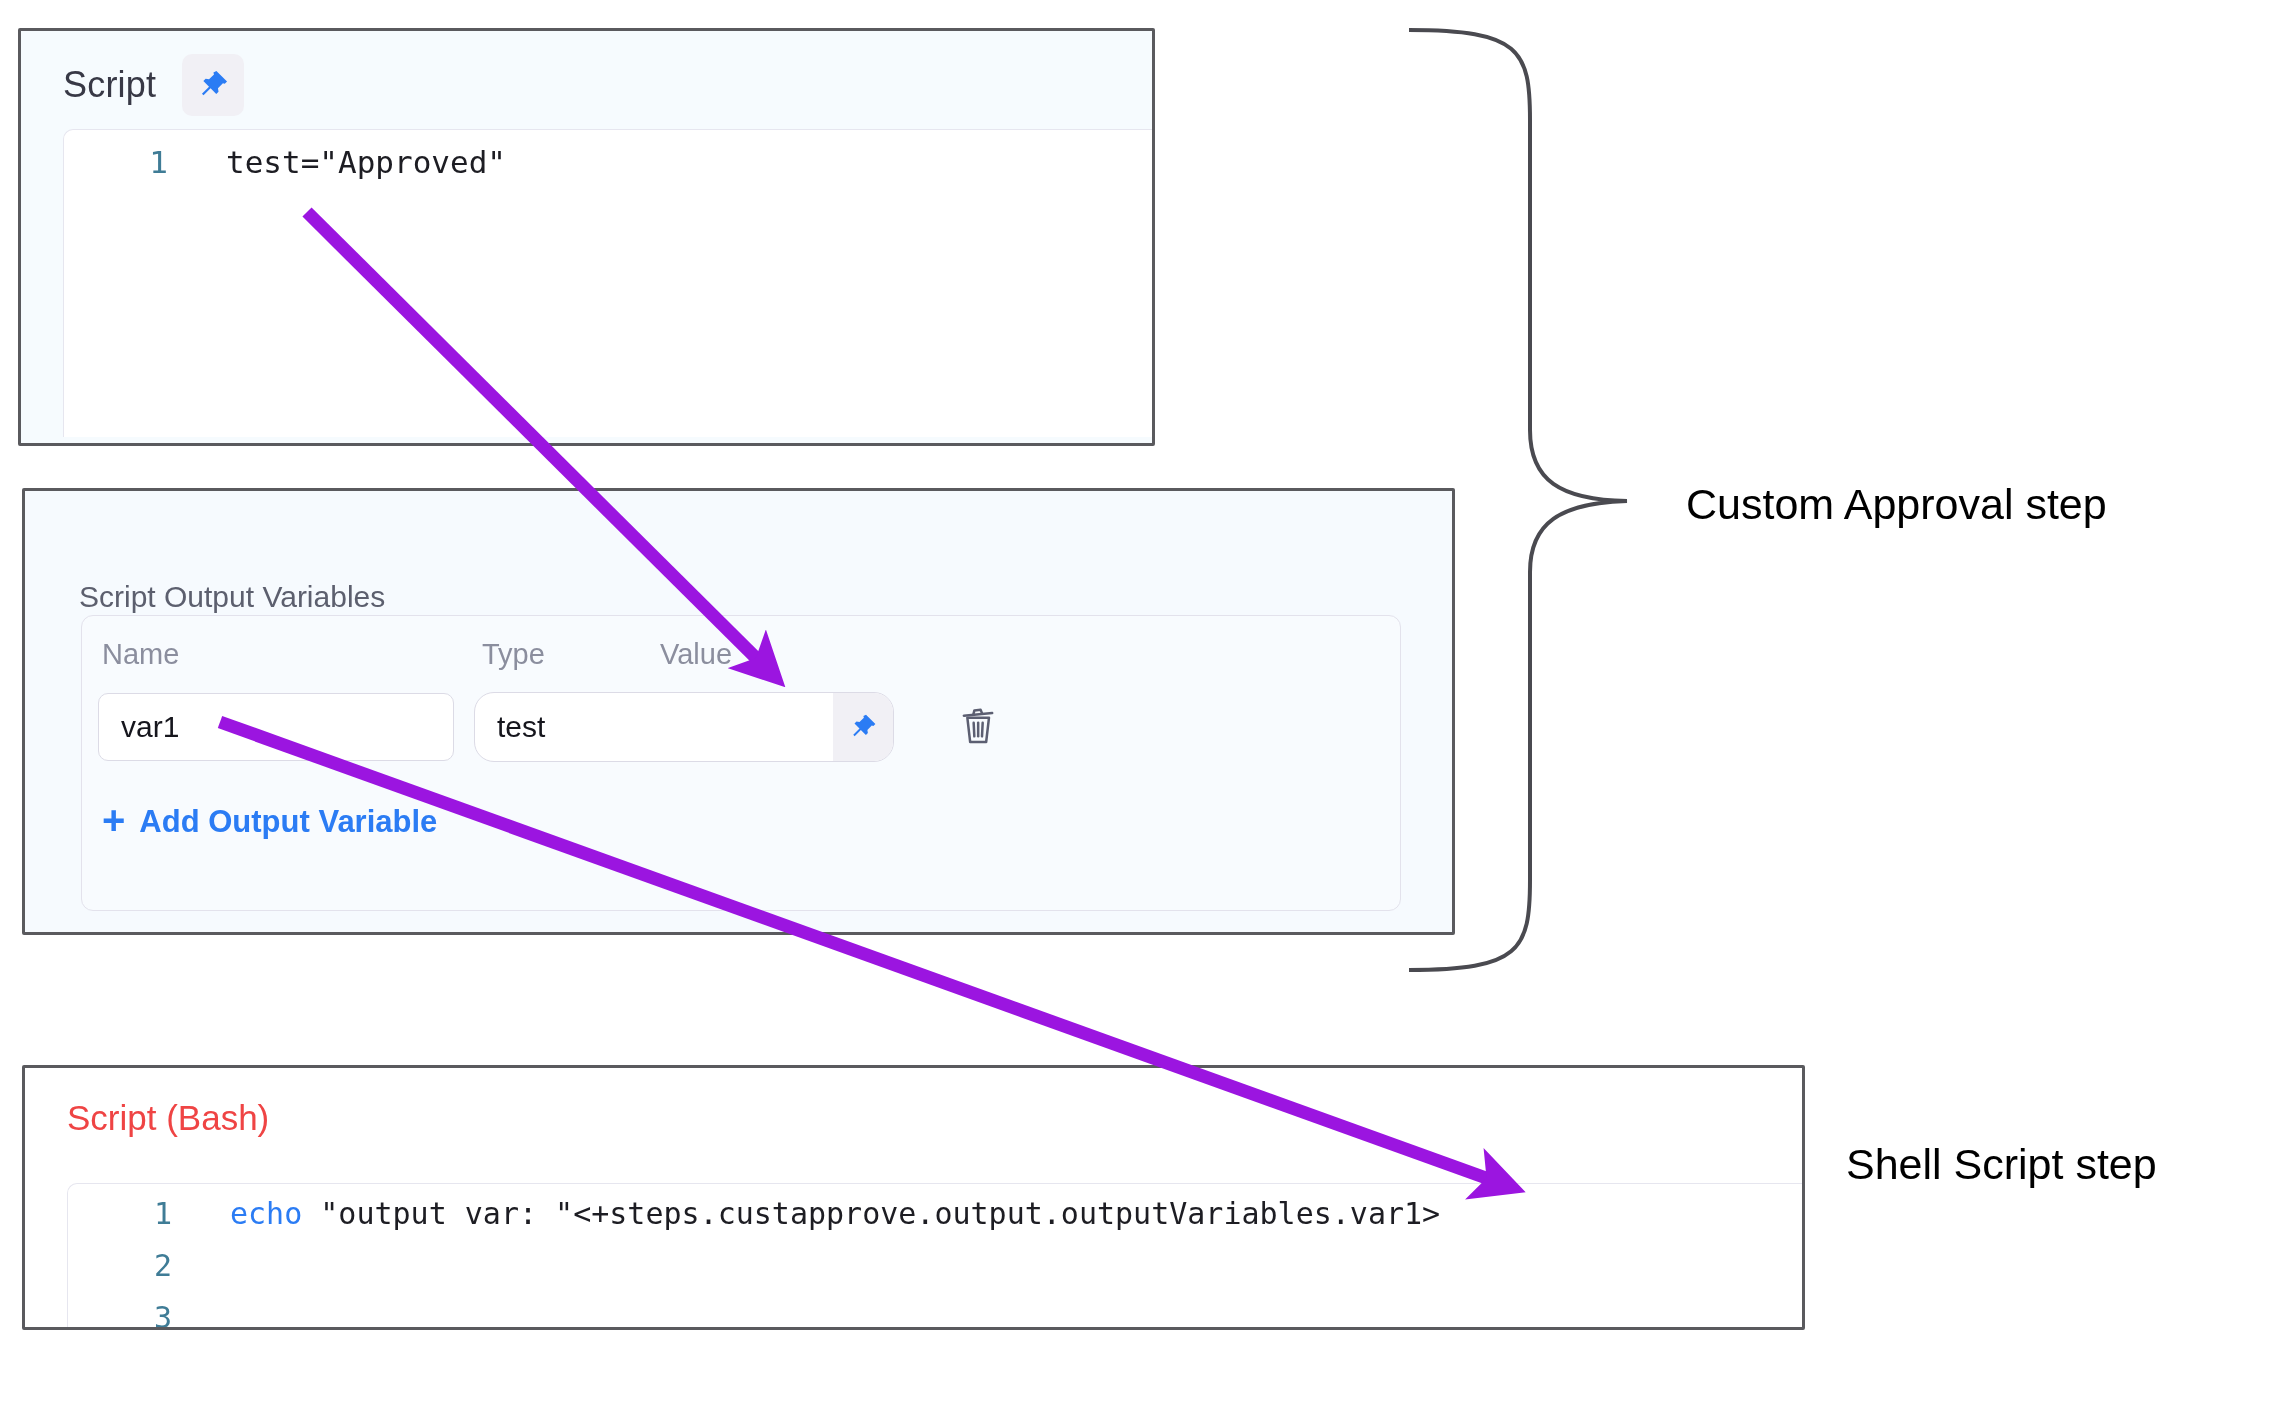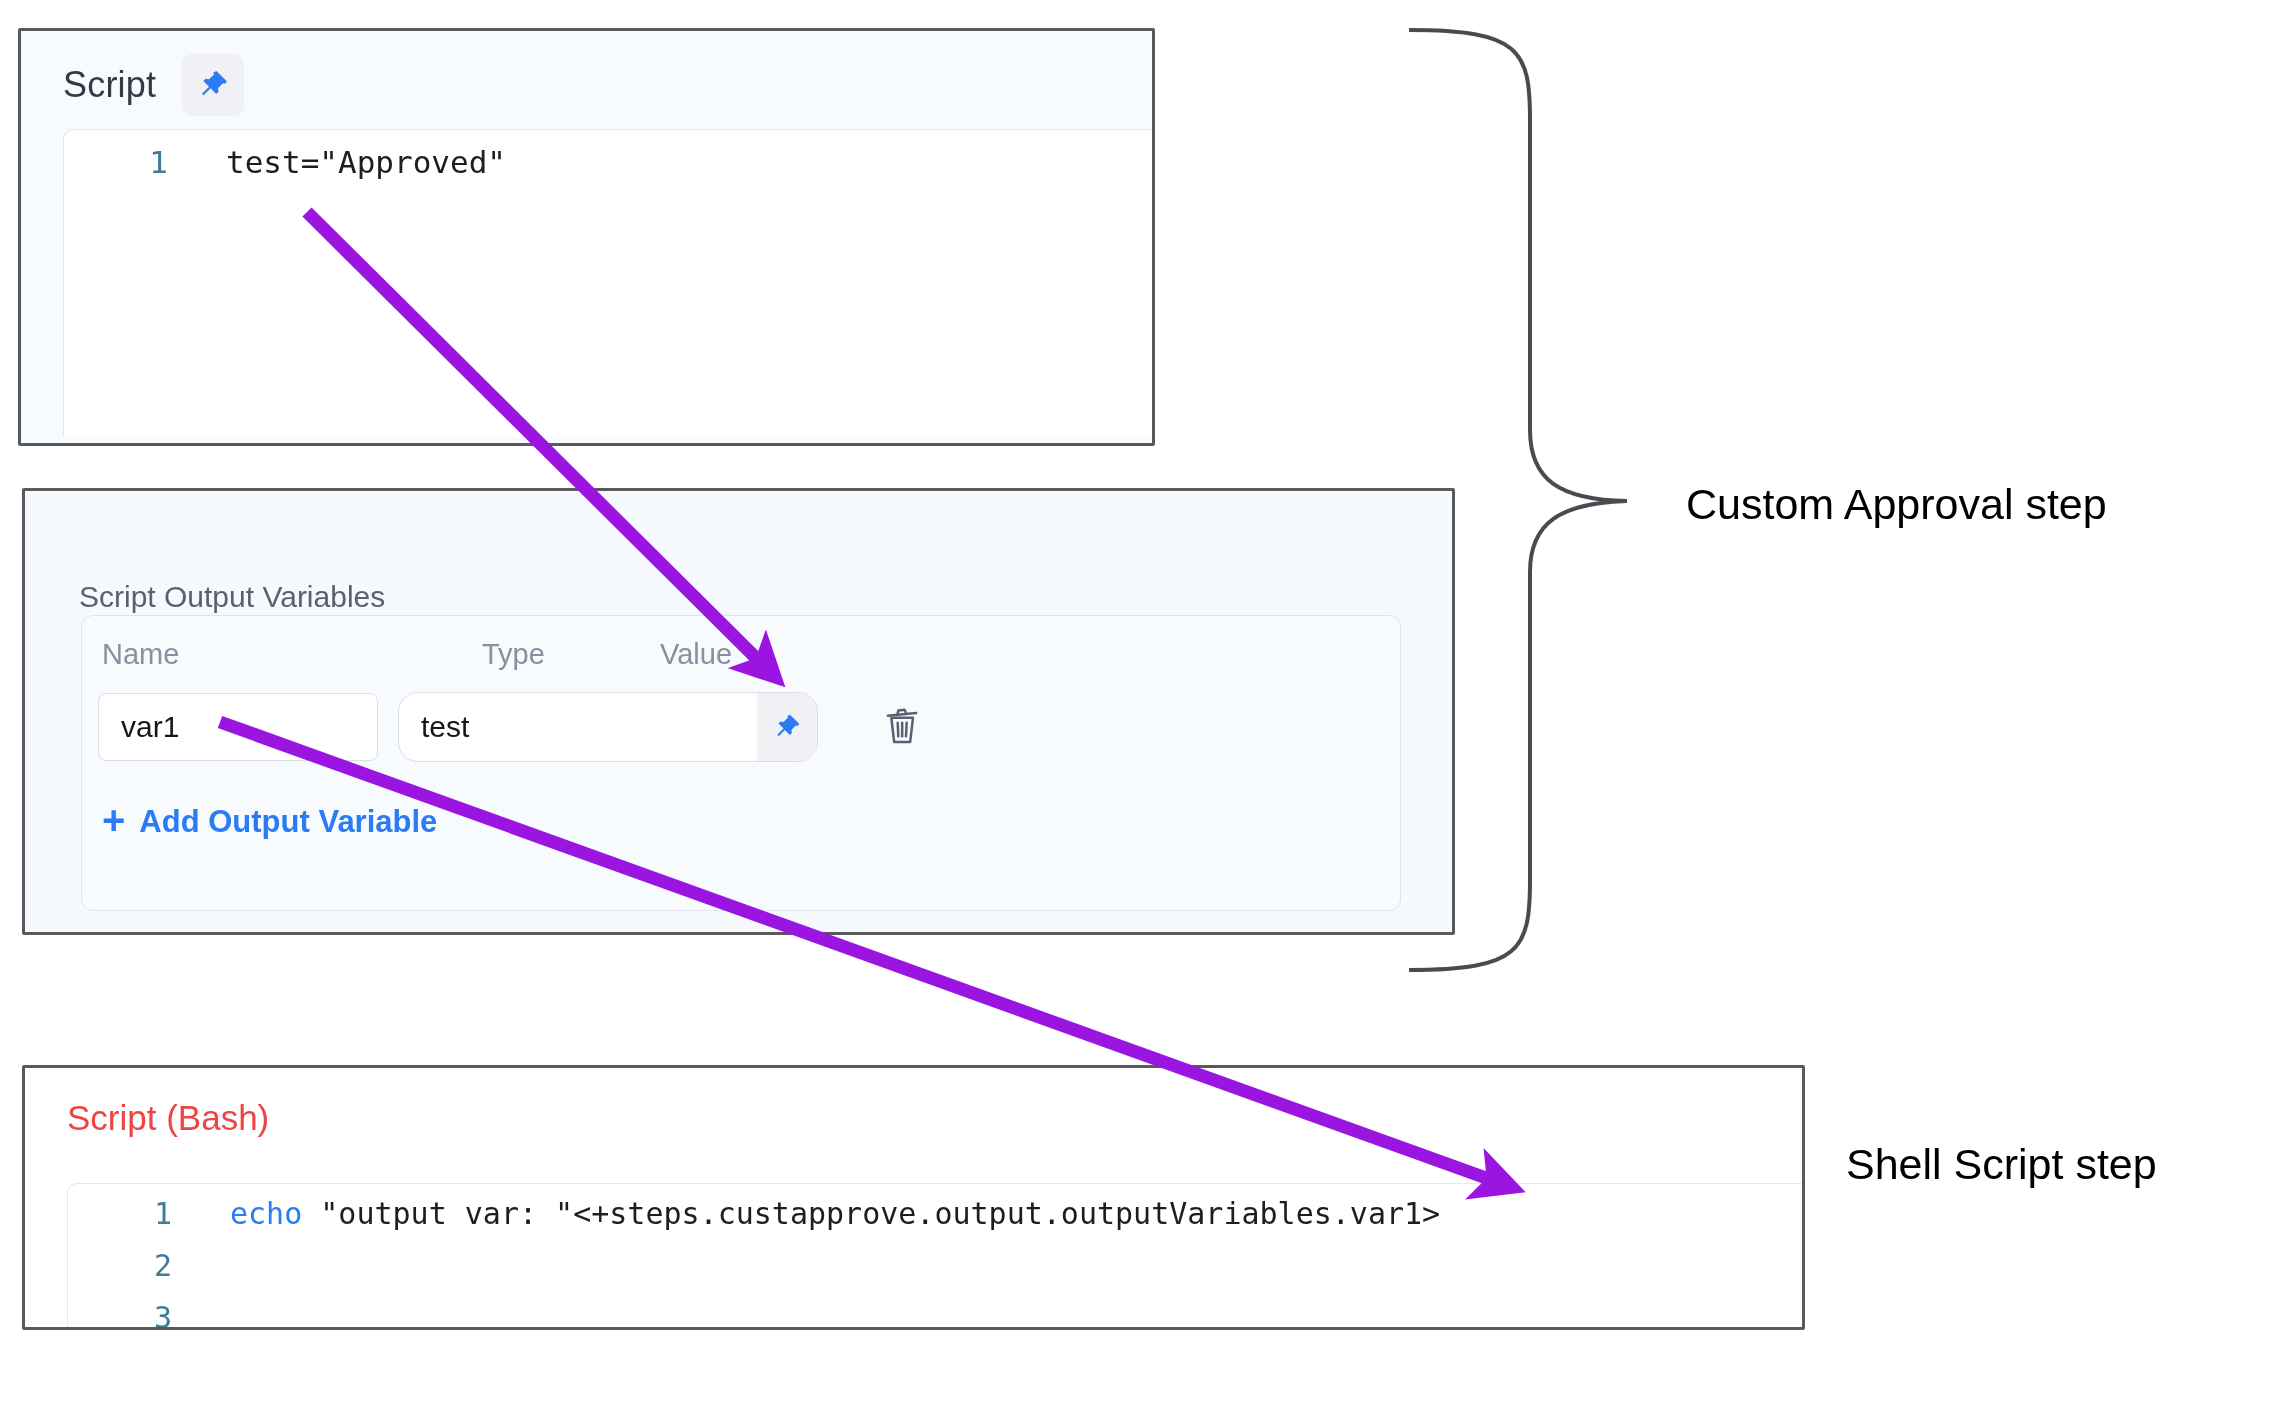--- a/index.html
+++ b/index.html
@@ -155,21 +155,21 @@
     height: 68px;
     border: 1px solid #dcdbe6;
     border-radius: 8px;
     background: #ffffff;
     display: flex;
     align-items: center;
     padding: 0 22px;
     font-size: 30px;
     color: #16161d;
   }
-  .fld-name  { width: 280px; }
+  .fld-name  { width: 356px; border-radius: 10px; }
   .fld-type  { width: 232px; justify-content: space-between; padding-right: 16px; }
   .fld-value-wrap {
     display: flex;
     align-items: stretch;
     height: 68px;
     border: 1px solid #dcdbe6;
     border-radius: 20px;
     background: #ffffff;
     overflow: hidden;
     width: 418px;

